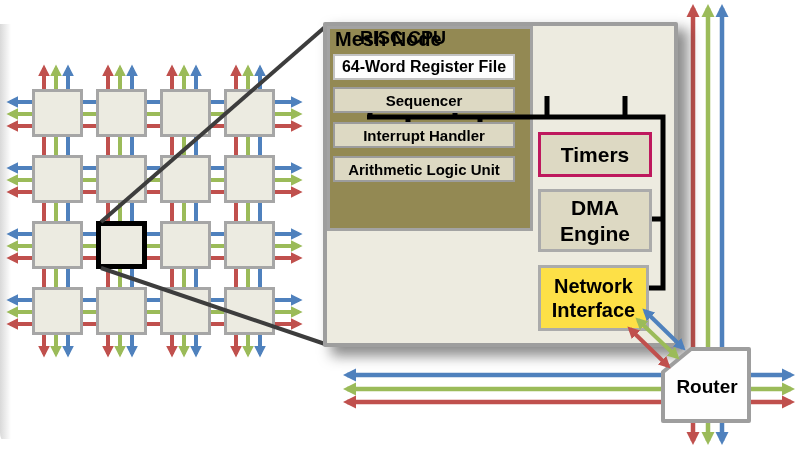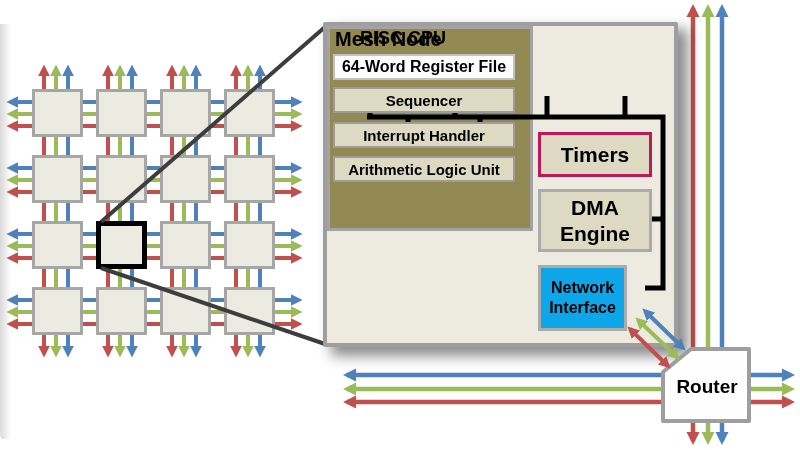--- a/index.html
+++ b/index.html
@@ -43,21 +43,21 @@
   #risc-title{position:absolute;left:9px;top:2px;font-size:18px;font-weight:bold;padding-left:24px;}
   .sub{
     position:absolute;left:6px;width:182px;height:26px;box-sizing:border-box;
     display:flex;align-items:center;justify-content:center;
     background:var(--c-beige);border:2px solid #9c9c9c;
     font-size:15px;font-weight:bold;white-space:nowrap;
   }
   .sub.white{background:#FDFDFD;border-color:#C2C2C2;font-size:16px;}
   #timers-box{left:211px;top:106px;width:114px;height:45px;background:var(--c-beige);border:3px solid #be185d;font-size:21px;z-index:3;}
   #dma-box{left:211px;top:163px;width:114px;height:63px;background:var(--c-beige);border:3px solid #ABABAB;font-size:21px;z-index:3;}
-  #ni-box{left:211px;top:239px;width:89px;height:66px;background:#0ea5e9;border:3px solid #ABABAB;font-size:16px;z-index:3;}
+  #ni-box{left:211px;top:239px;width:111px;height:66px;background:#fde047;border:3px solid #ABABAB;font-size:20px;z-index:3;}
   #slide-edge{
     position:absolute;left:0;top:24px;width:11px;height:415px;z-index:0;
     background:linear-gradient(90deg,#d9d9d9 0%,rgba(255,255,255,0) 100%);
   }
   .router-text{font-size:19px;font-weight:bold;fill:#000;text-anchor:middle;}
 </style>
 </head>
 <body>
 
 <div id="stage">

